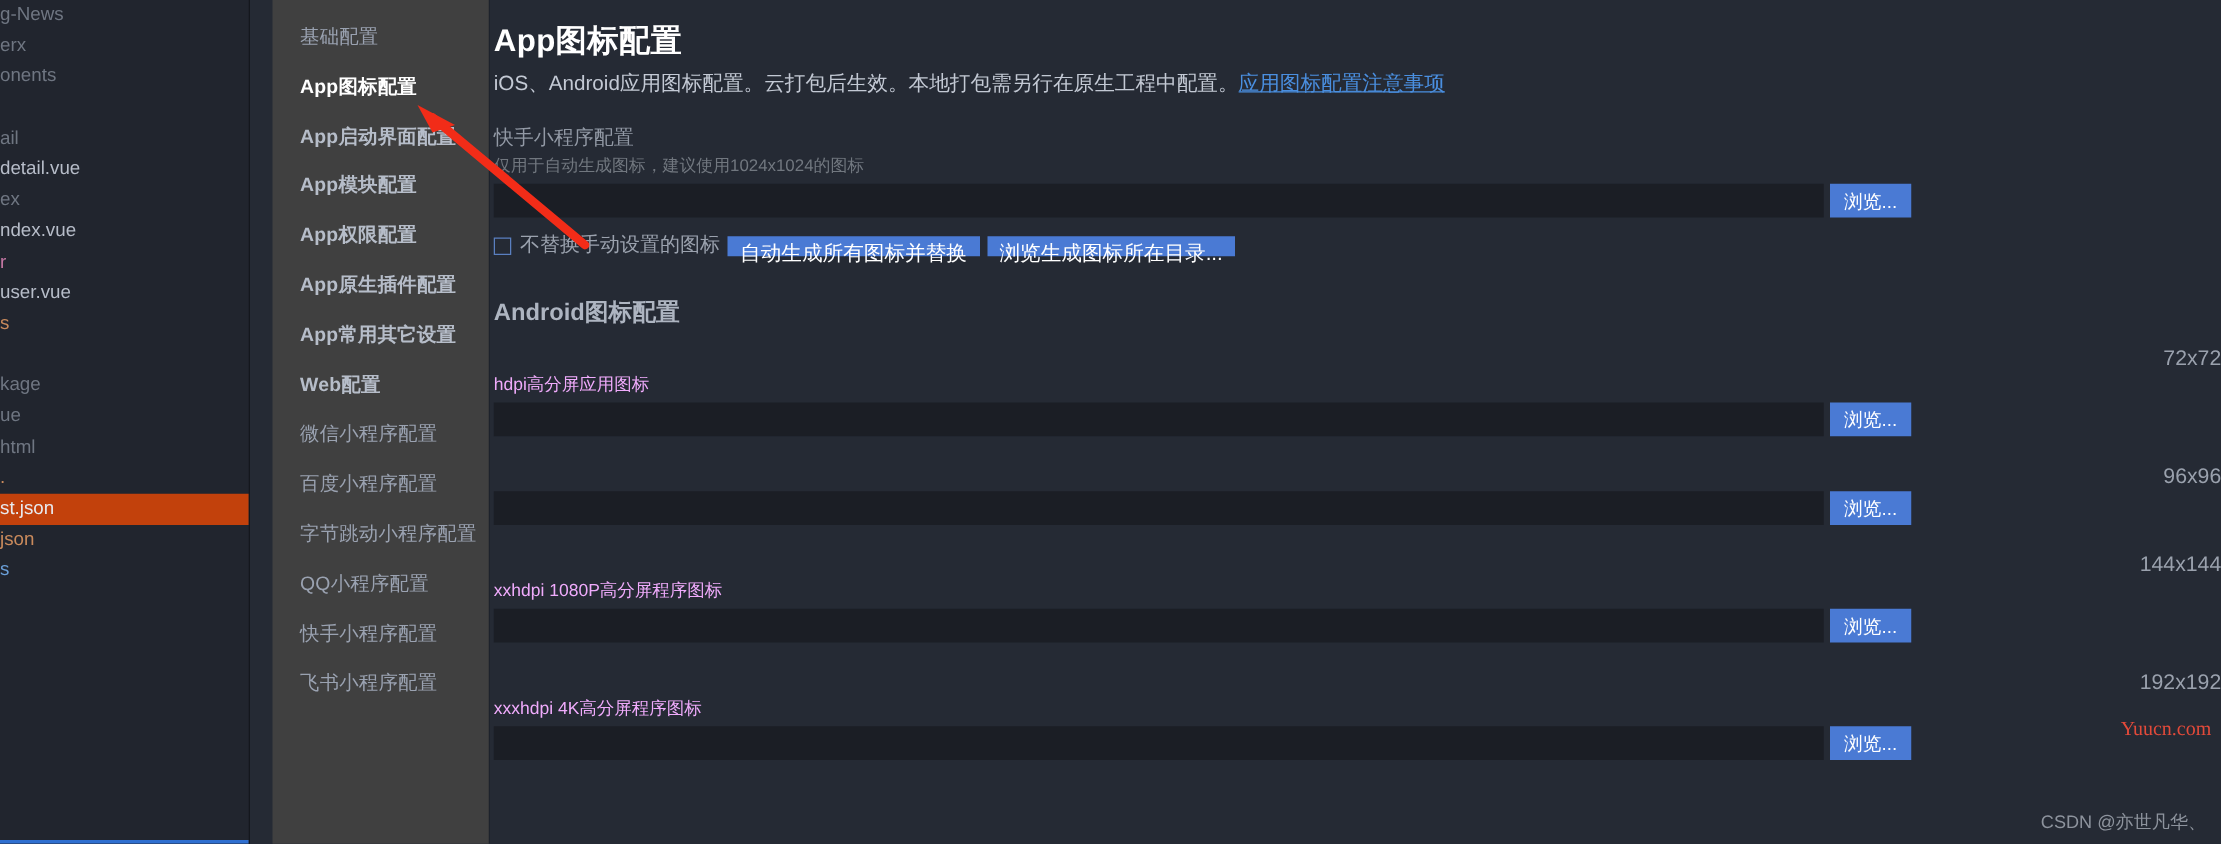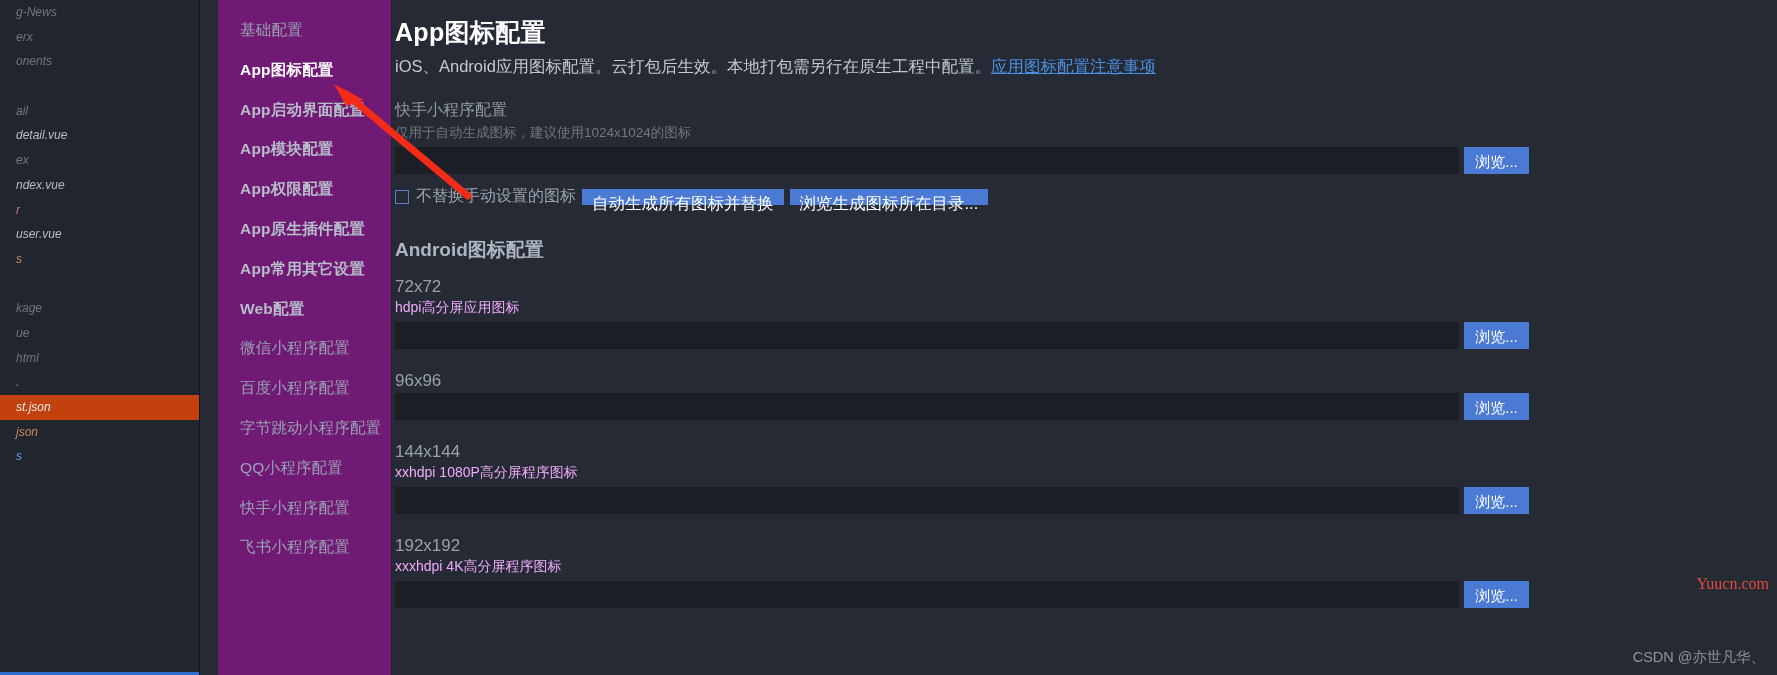--- a/index.html
+++ b/index.html
@@ -29,26 +29,25 @@
     min-width: 199px;
     height: 675px;
     background: #21252e;
     position: relative;
     overflow: hidden;
     border-right: 1px solid #14171d;
   }
   .file-row {
     height: 24.7px;
     line-height: 24.7px;
-    font-size: 12px;
+    font-size: 15px;
     color: #b7bdc9;
     white-space: nowrap;
-    padding-left: 16px;
-    overflow: hidden;
-    font-style: italic;
+    padding-left: 0px;
+    overflow: hidden;
   }
   .file-row.dim { color: #6f7682; }
   .file-row.selected {
     background: #c2410c;
     color: #e8eaef;
   }
   .file-row.vue { color: #b7bdc9; }
   .file-row.orange { color: #c98a5c; }
   .file-row.pink { color: #c678a5; }
   .file-row.blue { color: #6a9fd8; }
@@ -65,21 +64,21 @@
     min-width: 18px;
     height: 675px;
     background: #252a34;
   }
 
   
   .navpanel {
     width: 174px;
     min-width: 174px;
     height: 675px;
-    background: #701a75;
+    background: #404040;
     position: relative;
     overflow: hidden;
     border-right: 1px solid #1d222b;
     padding-top: 10px;
     box-sizing: border-box;
   }
   .nav-item {
     height: 39.8px;
     line-height: 39.8px;
     font-size: 15.5px;
@@ -210,20 +209,21 @@
     font-size: 19px;
     font-weight: bold;
     color: #aeb5c1;
     margin-top: 30px;
     margin-bottom: 14px;
   }
   .size-label {
     font-size: 17px;
     color: #9aa1ad;
     margin-bottom: 2px;
+    text-align: right;
   }
   .size-hint {
     font-size: 14px;
     color: #f0abfc;
     margin-bottom: 5px;
   }
   .icon-group { margin-bottom: 22px; }
 
   
   .arrow-svg {

